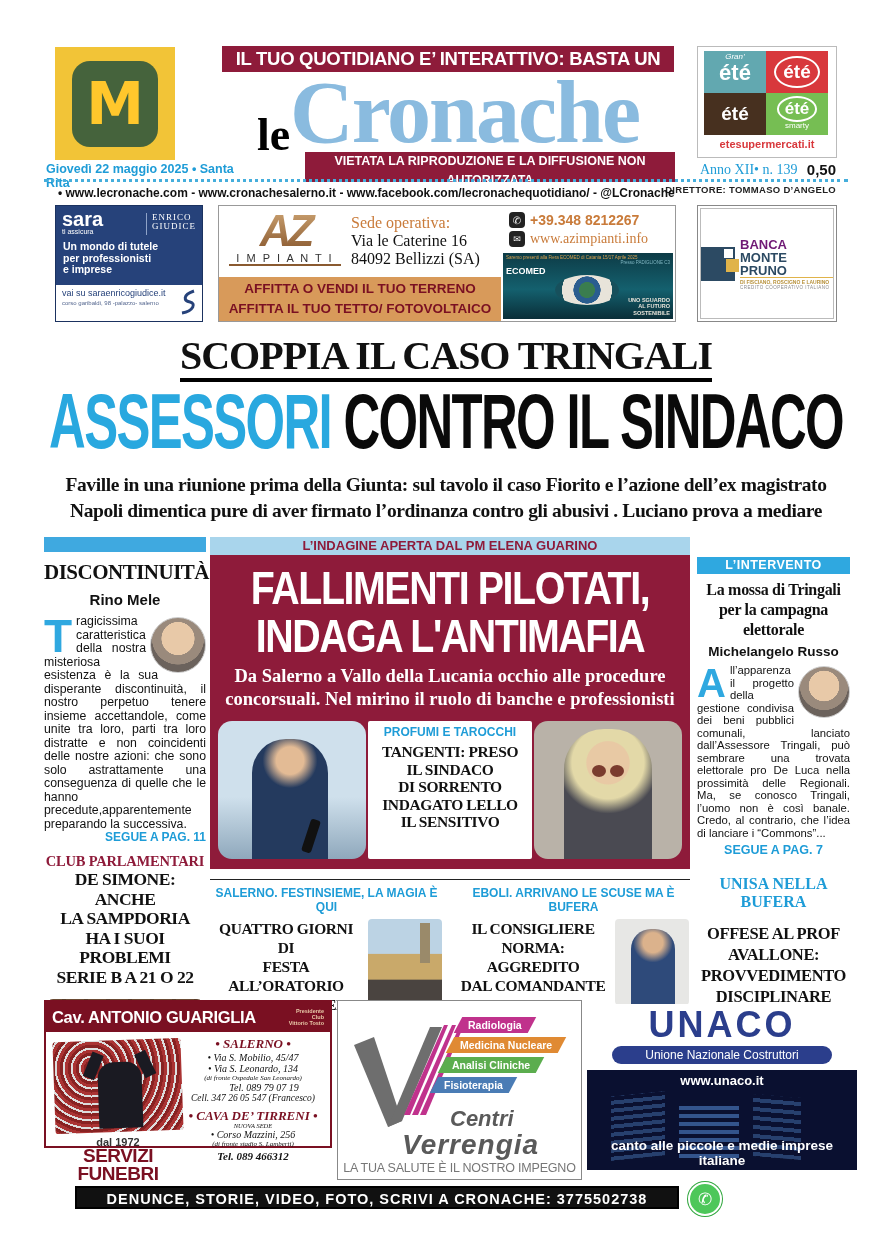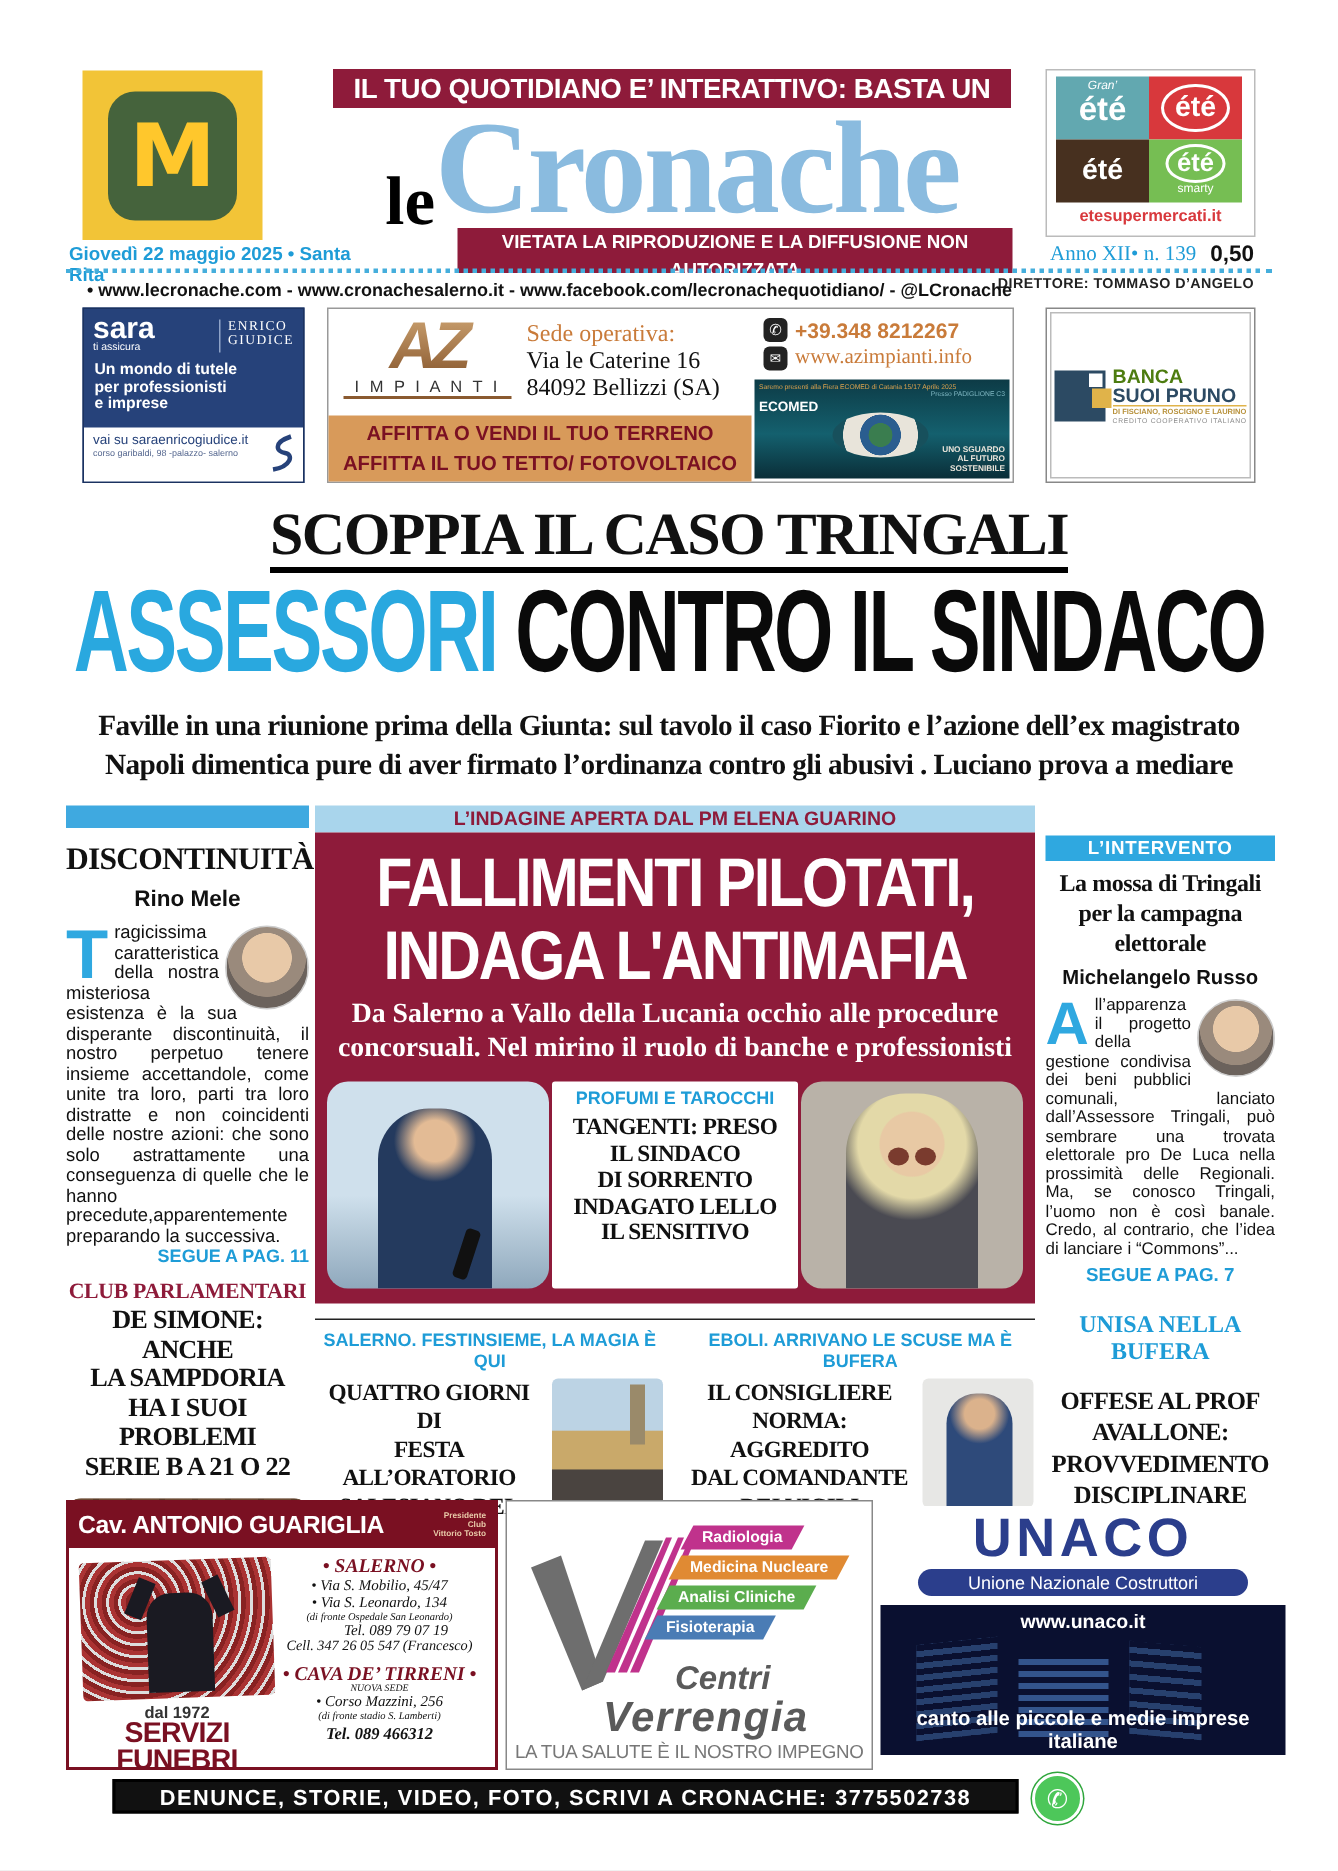--- a/index.html
+++ b/index.html
@@ -122,22 +122,22 @@
     </div>
   </div>
 
   <div class="abs" style="left:697px;top:205px;width:140px;height:117px;border:1px solid #888;background:#fff;box-sizing:border-box;padding:2px;">
     <div style="border:1px solid #bbb;width:100%;height:100%;box-sizing:border-box;display:flex;align-items:center;justify-content:center;gap:5px;">
       <div style="position:relative;width:34px;height:34px;background:#2C4A63;flex:none;">
         <div style="position:absolute;right:2px;top:2px;width:9px;height:9px;background:#fff;"></div>
         <div style="position:absolute;right:-4px;top:12px;width:13px;height:13px;background:#E0B34A;"></div>
       </div>
       <div>
-        <div style="color:#4d7c0f;font-weight:900;font-size:13px;line-height:13px;">BANCA</div>
-        <div style="color:#2C4A63;font-weight:900;font-size:13px;line-height:13px;border-bottom:1px solid #E0B34A;">SUOI PRUNO</div>
+        <div style="color:#701a75;font-weight:900;font-size:13px;line-height:13px;">BANCA</div>
+        <div style="color:#2C4A63;font-weight:900;font-size:13px;line-height:13px;border-bottom:1px solid #E0B34A;">MONTE PRUNO</div>
         <div style="color:#B8923C;font-size:5px;font-weight:bold;margin-top:1px;">DI FISCIANO, ROSCIGNO E LAURINO</div>
         <div style="color:#8a8a8a;font-size:4.5px;letter-spacing:0.5px;">CREDITO COOPERATIVO ITALIANO</div>
       </div>
     </div>
   </div>
 
   <div class="abs ctr" style="left:44px;top:332px;width:804px;">
     <span class="serif" style="font-weight:900;font-size:40px;letter-spacing:-1px;border-bottom:4px solid #000;padding-bottom:0px;">SCOPPIA IL CASO TRINGALI</span>
   </div>
   <div class="abs" style="left:44px;top:375px;width:804px;height:92px;display:flex;justify-content:center;align-items:center;overflow:visible;">
@@ -248,21 +248,21 @@
 DISCIPLINARE
 PER IOVINO</div>
     <div class="photo" style="width:153px;height:92px;margin-top:12px;border-radius:10px;position:relative;background:linear-gradient(90deg,#cfc9bd 0 45%,#8f8d8a 46% 100%);">
       <div style="position:absolute;left:8px;top:8px;width:52px;height:84px;background:radial-gradient(circle at 55% 18%,#d8b491 0 14%,#7a8a92 26% 100%);border-radius:22px 22px 0 0;"></div>
       <div style="position:absolute;left:54px;top:6px;width:34px;height:9px;background:#7a8a92;transform:rotate(-18deg);"></div>
       <div style="position:absolute;right:14px;top:8px;width:14px;height:8px;background:#3fae49;"></div>
       <div style="position:absolute;right:22px;top:22px;width:40px;height:62px;background:#6e6458;"></div>
     </div>
   </div>
 
-  <div class="abs" style="left:44px;top:1000px;width:288px;height:180px;border:2px solid #7A1022;background:#fff;box-sizing:border-box;">
+  <div class="abs" style="left:44px;top:1000px;width:288px;height:148px;border:2px solid #7A1022;background:#fff;box-sizing:border-box;">
     <div style="background:#7A1022;height:30px;display:flex;align-items:center;justify-content:space-between;padding:0 6px;">
       <span style="color:#fff;font-weight:900;font-size:16.5px;letter-spacing:-0.3px;">Cav. ANTONIO GUARIGLIA</span>
       <span class="ml" style="color:#e8c9a8;font-size:5.5px;line-height:6px;text-align:right;font-weight:bold;">Presidente
 Club
 Vittorio Tosto</span>
     </div>
     <div class="photo" style="position:absolute;left:8px;top:38px;width:128px;height:92px;border-radius:3px;transform:rotate(-2deg);
          background:repeating-radial-gradient(circle at 30% 30%,#a33 0 3px,#ddd 3px 5px,#822 5px 8px);">
       <div style="position:absolute;left:44px;top:22px;width:44px;height:66px;background:#1a1a22;border-radius:16px 16px 0 0;"></div>
       <div style="position:absolute;left:34px;top:12px;width:12px;height:26px;background:#1a1a22;transform:rotate(24deg);"></div>

